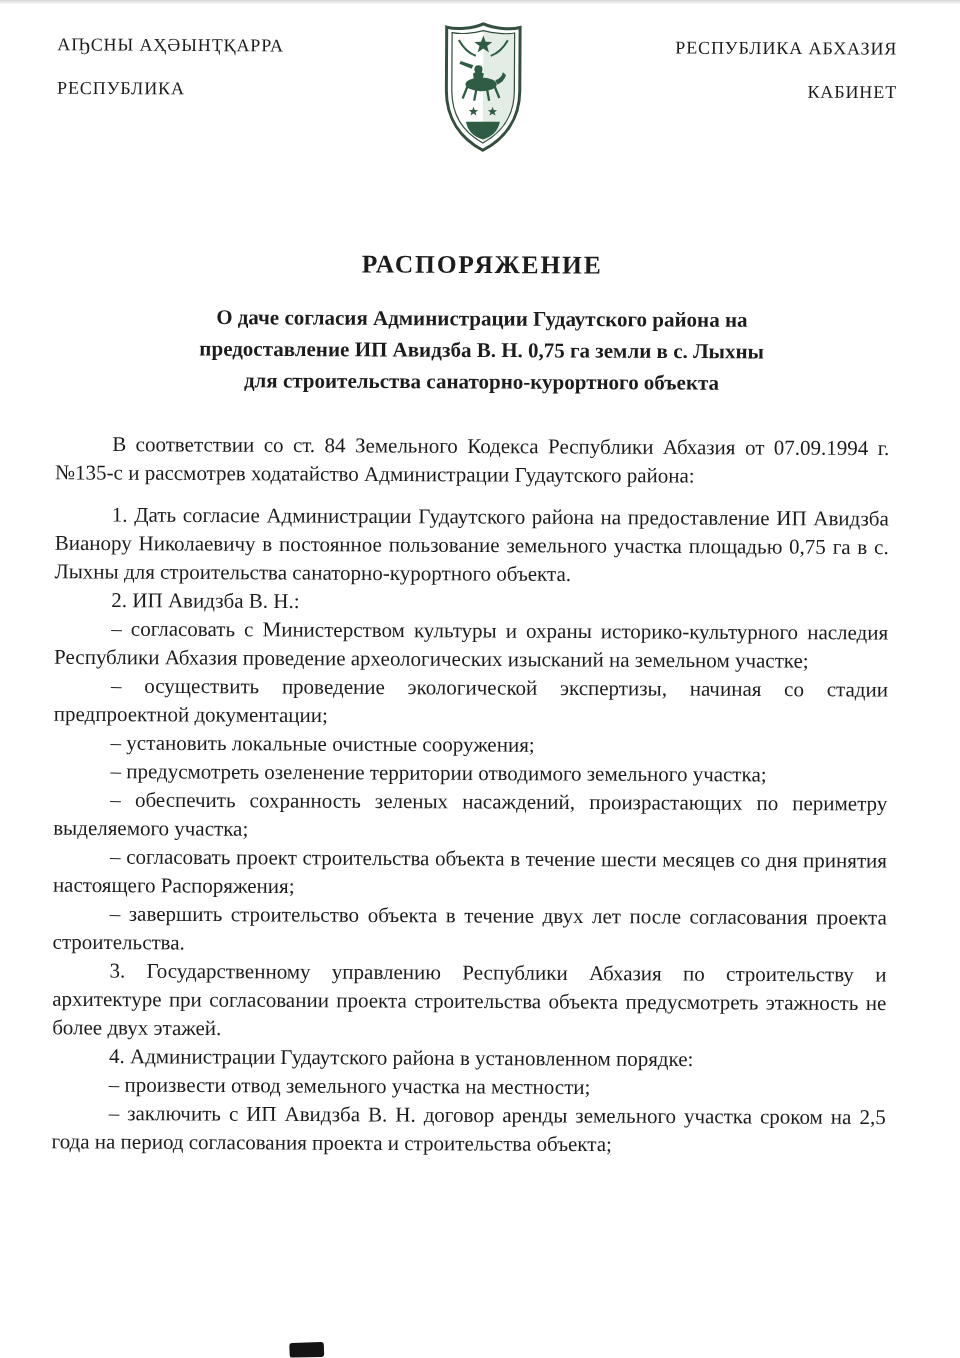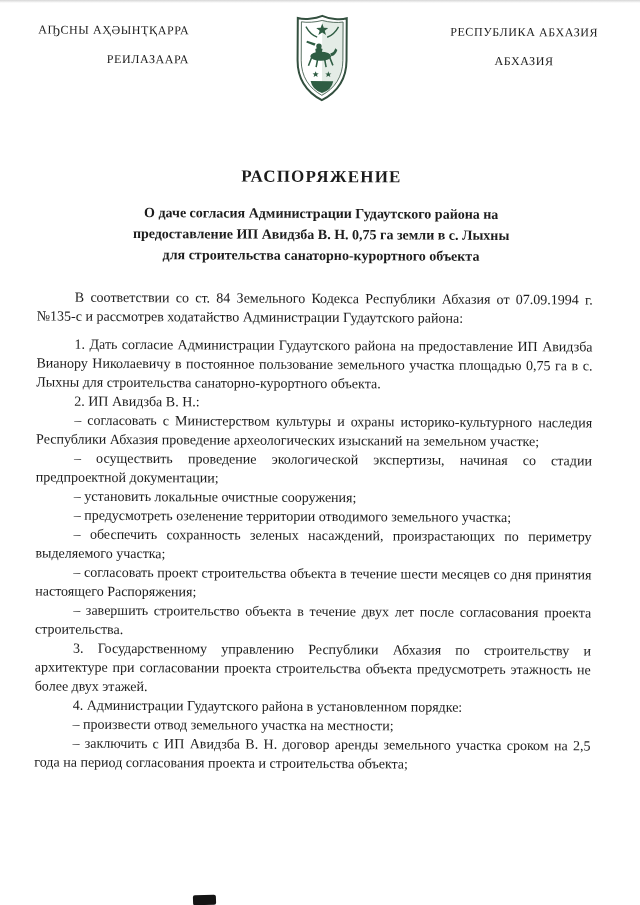--- a/index.html
+++ b/index.html
@@ -27,22 +27,22 @@
     height: 112px;
   }
   .lh-col {
     position: absolute;
     top: 17px;
     font-size: 12px;
     letter-spacing: 0.6px;
     line-height: 29px;
     white-space: nowrap;
   }
-  .lh-left  { left: 36px; text-align: right; }
-  .lh-right { right: 44px; text-align: center; }
+  .lh-left  { left: 36px; text-align: left; }
+  .lh-right { right: 44px; text-align: right; }
   .emblem {
     position: absolute;
     top: 13px;
     left: 50%;
     transform: translateX(-50%);
     width: 58px; height: 91px;
   }
   .emblem svg { width: 58px; height: 91px; display: block; }
   
   .doc-title {
@@ -89,21 +89,21 @@
   }
 </style>
 </head>
 <body>
 
 <div class="page">
 
   <div class="letterhead">
     <div class="lh-col lh-left">
       <div>АҦСНЫ АҲӘЫНҬҚАРРА</div>
-      <div>РЕИЛАЗААРА</div>
+      <div>РЕСПУБЛИКА</div>
     </div>
 
     <div class="emblem">
       <svg viewBox="0 0 64 100" aria-hidden="true">
         <path d="M32 3 C40 6.5 52 7.5 59 5.5 L59 52 C59 73 48 87.5 32 96 C16 87.5 5 73 5 52 L5 5.5 C12 7.5 24 6.5 32 3 Z" fill="#ffffff" stroke="#33503f" stroke-width="2.2"></path>
         <path d="M32 8 C39 10 49.5 10.8 55 9.6 L55 52 C55 70 46 83 32 90.6 Z" fill="#e4ece6"></path>
         <path d="M32 8 C39 10 49.5 10.8 55 9.6 L55 52 C55 70 46 83 32 90.6 C18 83 9 70 9 52 L9 9.6 C14.5 10.8 25 10 32 8 Z" fill="none" stroke="#33503f" stroke-width="0.9"></path>
         <path d="M32 11.5 l1.7 4.6 4.9 0.2 -3.8 3 1.4 4.7 -4.2 -2.8 -4.2 2.8 1.4 -4.7 -3.8 -3 4.9 -0.2 Z" fill="#2f5d43"></path>
         <path d="M14 15 q5 9 12.5 11.5" stroke="#2f5d43" stroke-width="1.5" fill="none"></path>
         <path d="M50 15 q-5 9 -12.5 11.5" stroke="#2f5d43" stroke-width="1.5" fill="none"></path>
@@ -116,21 +116,21 @@
           <path d="M23.5 36 l-9 -3.6 0.9 -2 9.4 3 Z" stroke="none"></path>
         </g>
         <path d="M25 64 l0.9 2.4 2.5 0.1 -1.9 1.5 0.7 2.4 -2.2 -1.4 -2.2 1.4 0.7 -2.4 -1.9 -1.5 2.5 -0.1 Z" fill="#2f5d43"></path>
         <path d="M39 64 l0.9 2.4 2.5 0.1 -1.9 1.5 0.7 2.4 -2.2 -1.4 -2.2 1.4 0.7 -2.4 -1.9 -1.5 2.5 -0.1 Z" fill="#2f5d43"></path>
         <path d="M32 88 q-10.5 -3 -12.5 -13 l25 0 q-2 10 -12.5 13 Z" fill="#2f5d43"></path>
       </svg>
     </div>
 
     <div class="lh-col lh-right">
       <div>РЕСПУБЛИКА АБХАЗИЯ</div>
-      <div>АБХАЗИЯ</div>
+      <div>КАБИНЕТ</div>
     </div>
   </div>
 
   <h1 class="doc-title">РАСПОРЯЖЕНИЕ</h1>
 
   <div class="doc-subject">
     <div>О даче согласия Администрации Гудаутского района на</div>
     <div>предоставление ИП Авидзба В. Н. 0,75 га земли в с. Лыхны</div>
     <div>для строительства санаторно-курортного объекта</div>
   </div>

